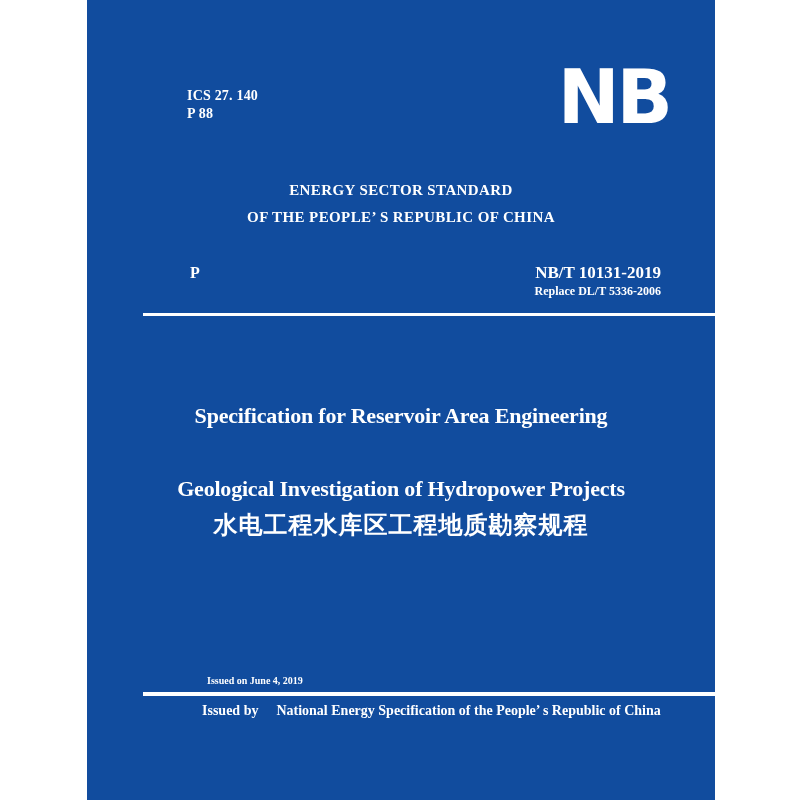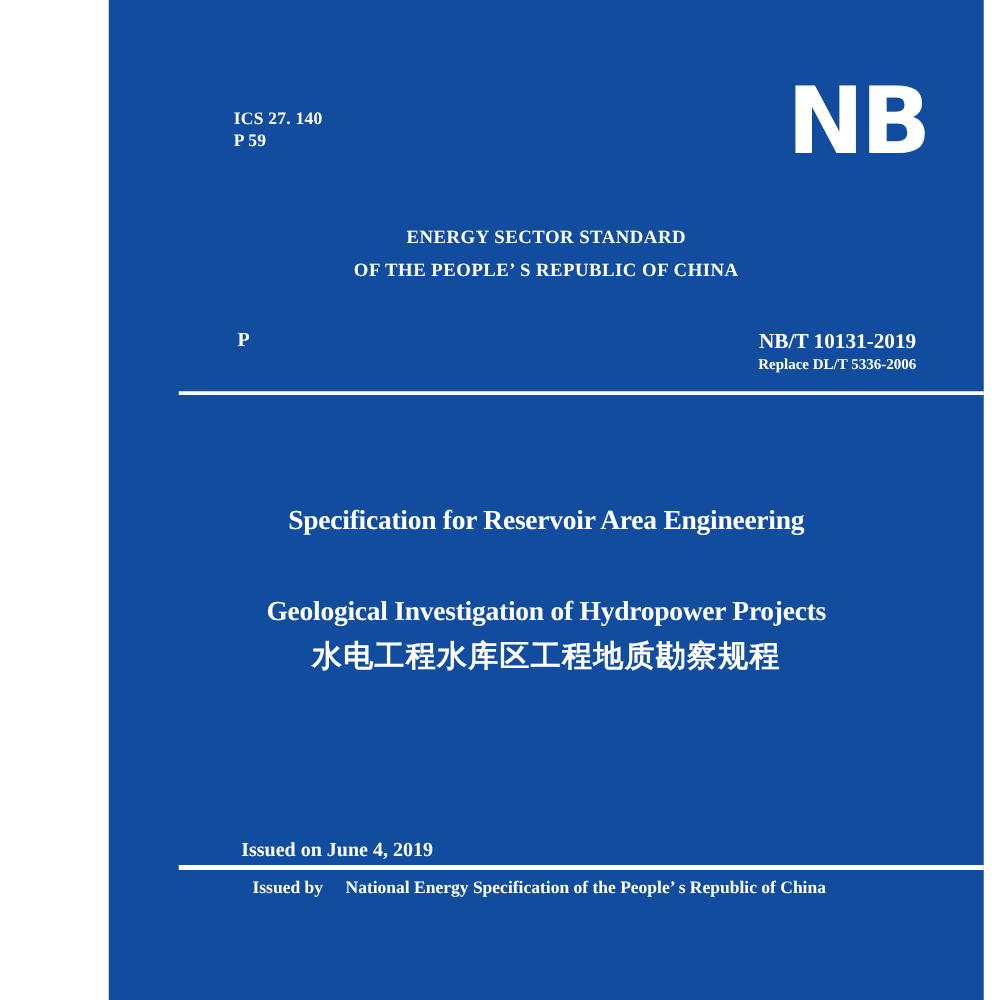--- a/index.html
+++ b/index.html
@@ -14,21 +14,21 @@
     position: relative;
     width: 800px;
     height: 800px;
     background: #ffffff;
     overflow: hidden;
   }
   .cover {
     position: absolute;
     left: 87px;
     top: 0;
-    width: 700px;
+    width: 628px;
     height: 800px;
     background: #114C9E;
     color: #ffffff;
   }
   
   .ics-block {
     position: absolute;
     left: 100px;
     top: 87px;
     font-weight: bold;
@@ -121,27 +121,27 @@
     font-family: "DejaVu Sans", "Liberation Sans", sans-serif;
     font-weight: bold;
     font-size: 24px;
     line-height: 36px;
     margin-top: 2px;
     letter-spacing: 1px;
   }
   
   .dates-row {
     position: absolute;
-    left: 106px;
+    left: 120px;
     right: 57px;
     top: 671px;
     display: flex;
     justify-content: space-between;
     font-weight: bold;
-    font-size: 16px;
+    font-size: 10px;
     line-height: 20px;
   }
   .issuer-row {
     position: absolute;
     left: 115px;
     right: 0;
     top: 701px;
     display: flex;
     gap: 18px;
     font-weight: bold;
@@ -150,21 +150,21 @@
   }
 </style>
 </head>
 <body>
 
 <div class="page">
   <div class="cover">
 
     <div class="ics-block">
       <div>ICS 27. 140</div>
-      <div>P 59</div>
+      <div>P 88</div>
     </div>
 
     <div class="nb-logo">NB</div>
 
     <div class="std-heading">
       <div class="en">ENERGY SECTOR STANDARD</div>
       <div class="en">OF THE PEOPLE’ S REPUBLIC OF CHINA</div>
     </div>
 
     <div class="code-row">

